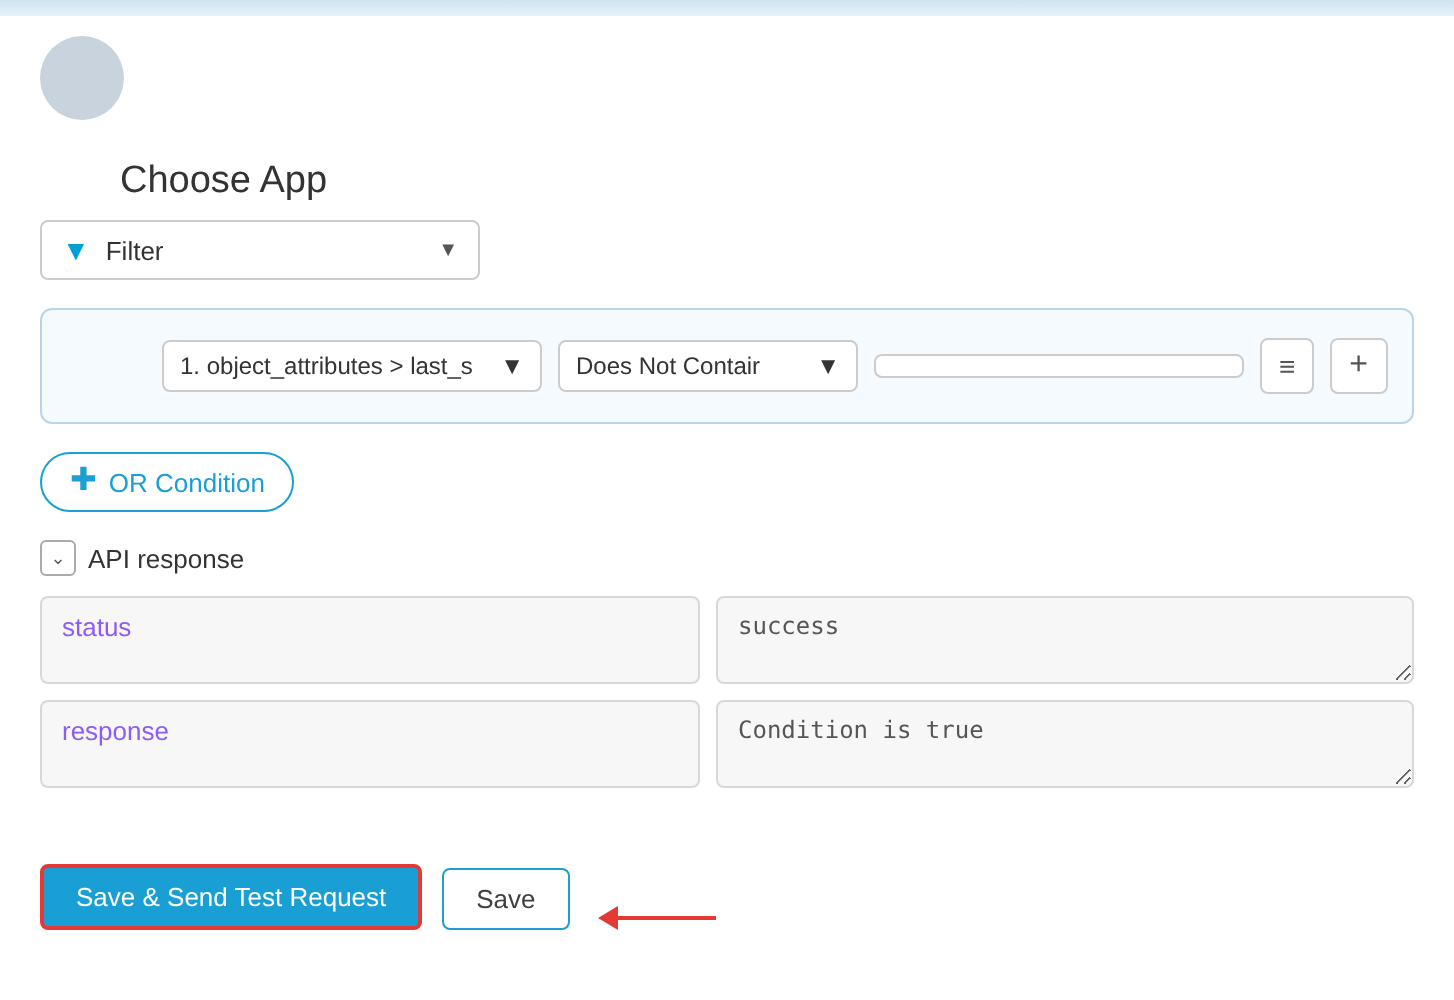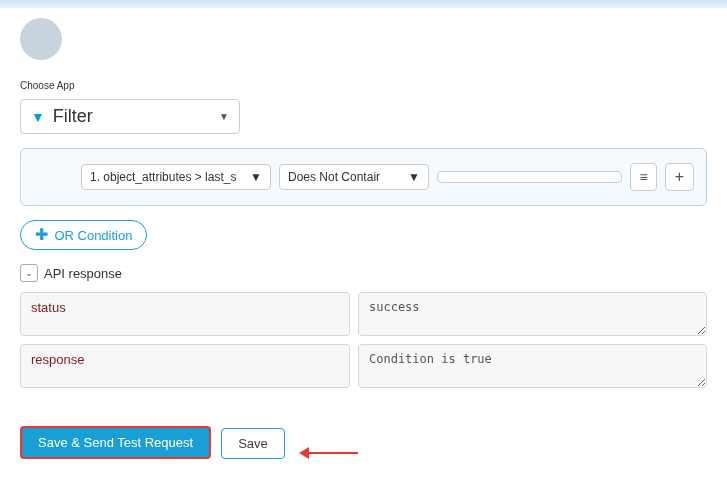--- a/index.html
+++ b/index.html
@@ -21,24 +21,25 @@
     }
     
     .top-bar {
       height: 8px;
       background: linear-gradient(to bottom, #d0e4f0, #e8f2fa);
     }
     .content {
       padding: 16px 20px;
     }
     .choose-app-label {
-      font-size: 10px;
+      font-size: 19px;
       color: #333;
       margin-bottom: 8px;
       font-weight: 500;
+      margin-left: 40px;
     }
     .filter-select {
       display: flex;
       align-items: center;
       border: 1px solid #ccc;
       border-radius: 4px;
       padding: 6px 10px;
       width: 220px;
       background: #fff;
       cursor: pointer;
@@ -49,21 +50,21 @@
       display: flex;
       align-items: center;
       gap: 8px;
     }
     .filter-icon {
       color: #00a0d6;
       font-size: 14px;
     }
     .filter-label {
       color: #333;
-      font-size: 18px;
+      font-size: 13px;
     }
     .chevron-down {
       color: #555;
       font-size: 10px;
     }
     
     .condition-box {
       border: 1px solid #b8d4e8;
       border-radius: 6px;
       background: #f5faff;
@@ -175,21 +176,21 @@
       display: flex;
       gap: 8px;
     }
     .response-key {
       flex: 0 0 330px;
       border: 1px solid #d8d8d8;
       border-radius: 4px;
       padding: 7px 10px;
       background: #f7f7f7;
       font-size: 13px;
-      color: #7f1d1d;
+      color: #8b5cf6;
     }
     .response-value {
       flex: 1;
       border: 1px solid #d8d8d8;
       border-radius: 4px;
       padding: 7px 10px;
       background: #f7f7f7;
       font-size: 12px;
       color: #555;
       resize: vertical;

